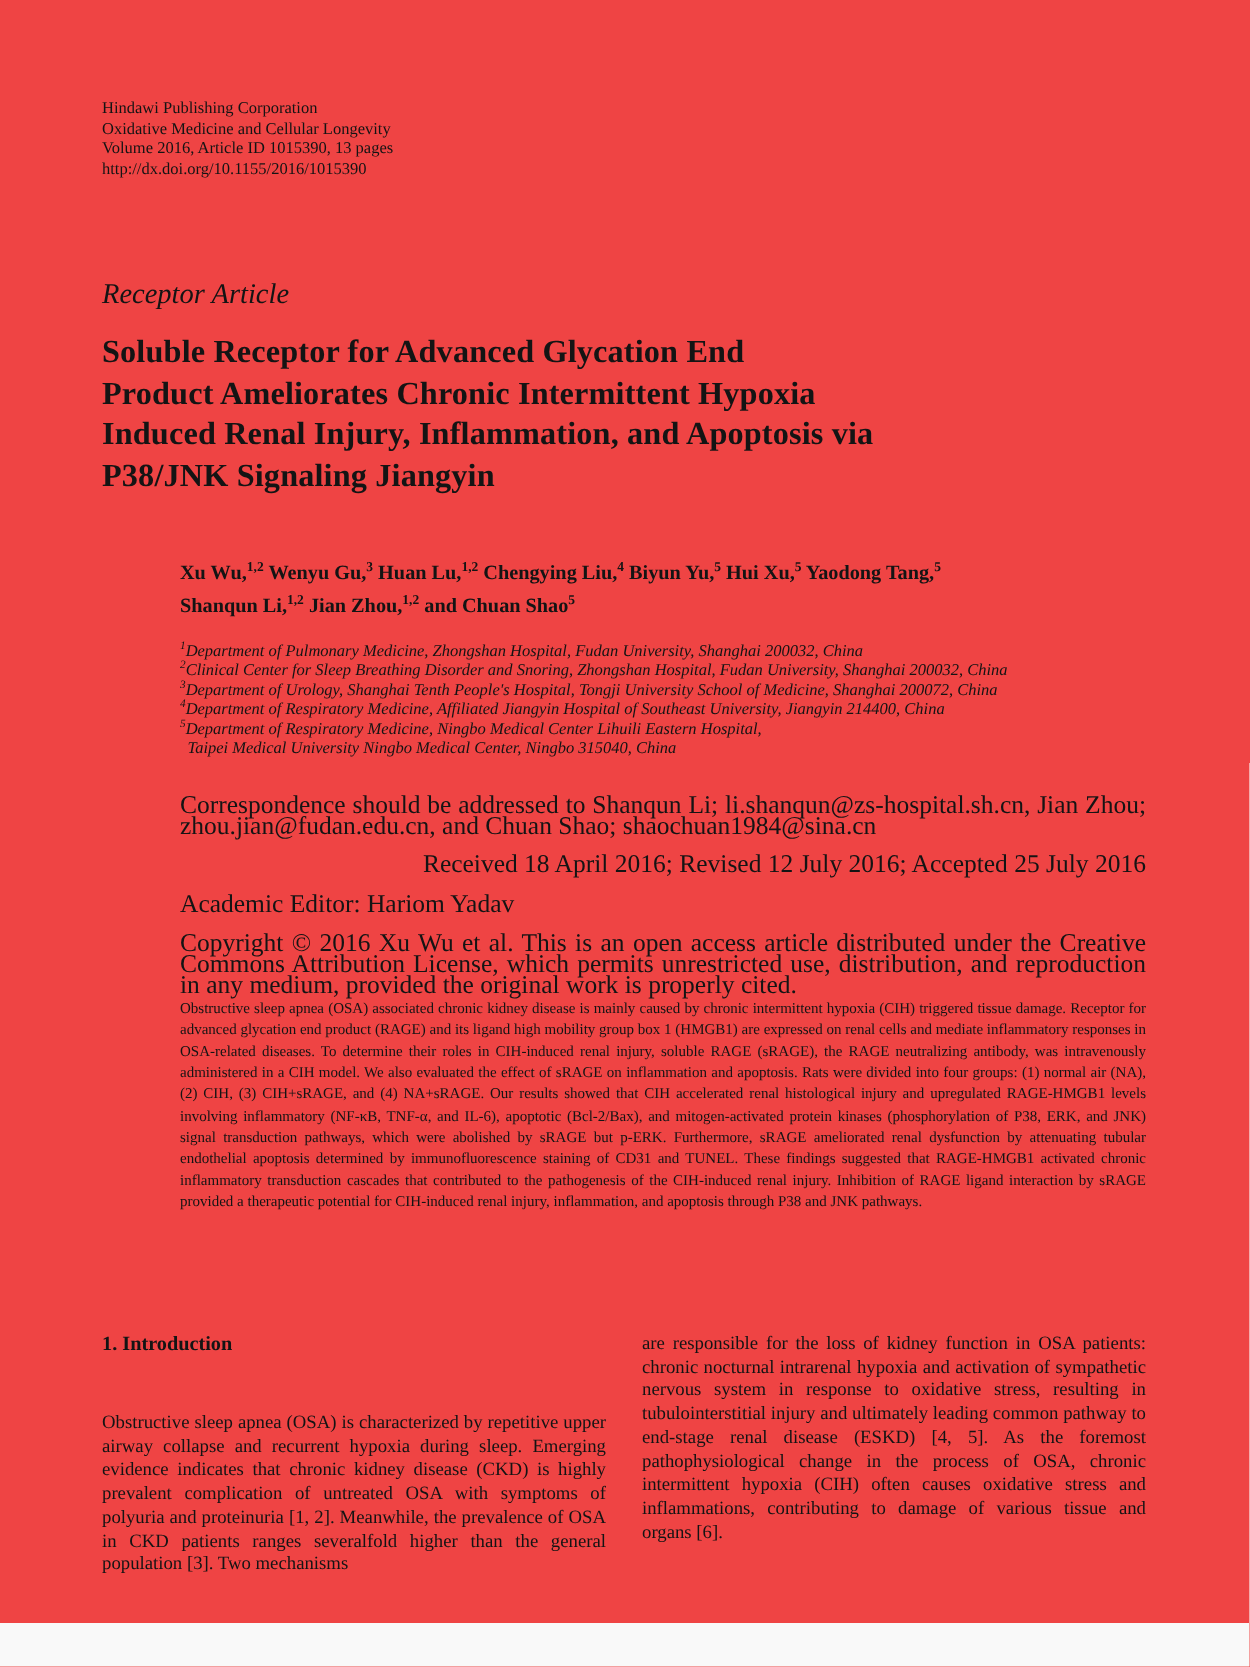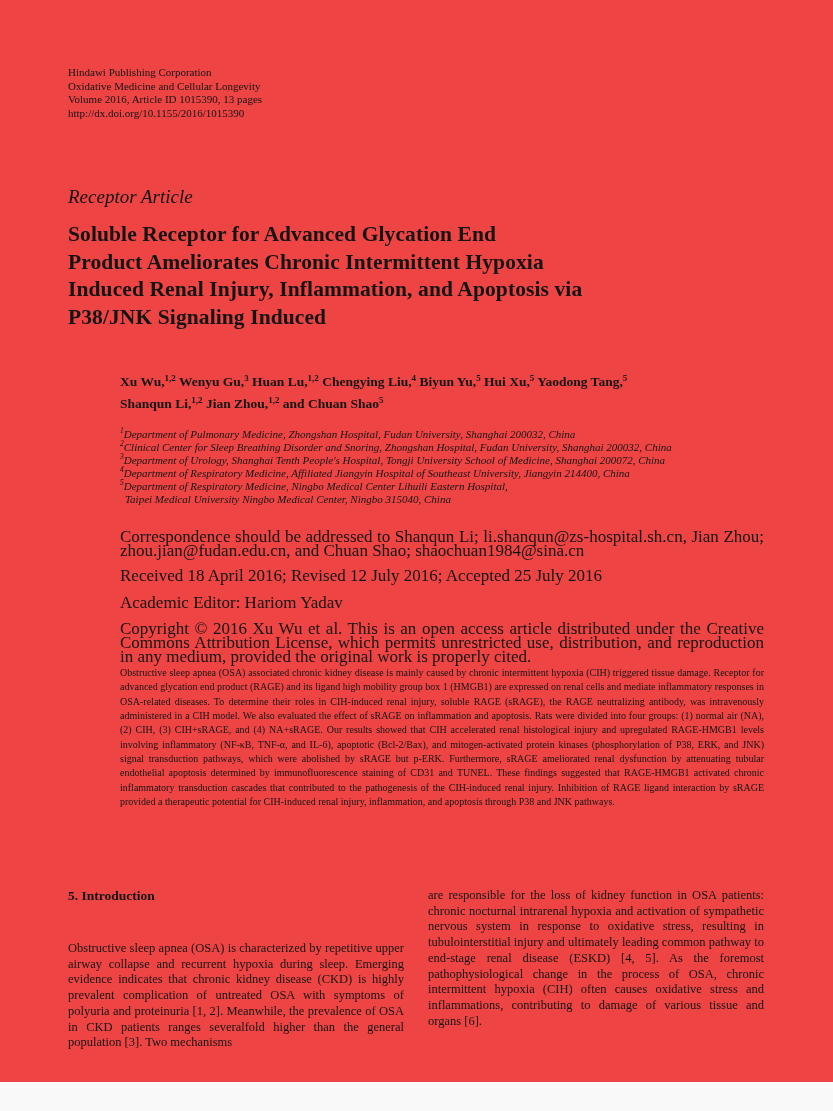--- a/index.html
+++ b/index.html
@@ -54,21 +54,21 @@
   .affiliations sup { font-size: 7.5px; line-height: 0; }
   .affiliation.cont { padding-left: 5px; }
   .meta-par {
     position: absolute;
     left: 120px;
     width: 644px;
     font-size: 17px;
     line-height: 13.8px;
   }
   .correspondence { top: 530px; text-align: justify; }
-  .dates { top: 569px; }
+  .dates { top: 569px; text-align: right; }
   .editor { top: 596px; }
   .copyright { top: 622px; text-align: justify; }
   .abstract {
     position: absolute;
     left: 120px; top: 666px;
     width: 644px;
     font-size: 10px;
     line-height: 14.35px;
     text-align: justify;
   }
@@ -99,21 +99,21 @@
     <div>Volume 2016, Article ID 1015390, 13 pages</div>
     <div>http://dx.doi.org/10.1155/2016/1015390</div>
   </div>
 
   <div class="article-type">Receptor Article</div>
 
   <h1 class="title">
     <div>Soluble Receptor for Advanced Glycation End</div>
     <div>Product Ameliorates Chronic Intermittent Hypoxia</div>
     <div>Induced Renal Injury, Inflammation, and Apoptosis via</div>
-    <div>P38/JNK Signaling Induced</div>
+    <div>P38/JNK Signaling Jiangyin</div>
   </h1>
 
   <div class="authors"><span>Xu Wu,<sup>1,2</sup></span> <span>Wenyu Gu,<sup>3</sup></span> <span>Huan Lu,<sup>1,2</sup></span> <span>Chengying Liu,<sup>4</sup></span> <span>Biyun Yu,<sup>5</sup></span> <span>Hui Xu,<sup>5</sup></span> <span>Yaodong Tang,<sup>5</sup></span> <span>Shanqun Li,<sup>1,2</sup></span> <span>Jian Zhou,<sup>1,2</sup></span> <span>and Chuan Shao<sup>5</sup></span> </div>
 
   <div class="affiliations">
       <div class="affiliation"><sup>1</sup>Department of Pulmonary Medicine, Zhongshan Hospital, Fudan University, Shanghai 200032, China</div>
       <div class="affiliation"><sup>2</sup>Clinical Center for Sleep Breathing Disorder and Snoring, Zhongshan Hospital, Fudan University, Shanghai 200032, China</div>
       <div class="affiliation"><sup>3</sup>Department of Urology, Shanghai Tenth People's Hospital, Tongji University School of Medicine, Shanghai 200072, China</div>
       <div class="affiliation"><sup>4</sup>Department of Respiratory Medicine, Affiliated Jiangyin Hospital of Southeast University, Jiangyin 214400, China</div>
       <div class="affiliation"><sup>5</sup>Department of Respiratory Medicine, Ningbo Medical Center Lihuili Eastern Hospital,</div>
@@ -123,19 +123,19 @@
   <p class="meta-par correspondence">Correspondence should be addressed to Shanqun Li; li.shanqun@zs-hospital.sh.cn, Jian Zhou; zhou.jian@fudan.edu.cn, and Chuan Shao; shaochuan1984@sina.cn</p>
 
   <p class="meta-par dates">Received 18 April 2016; Revised 12 July 2016; Accepted 25 July 2016</p>
 
   <p class="meta-par editor">Academic Editor: Hariom Yadav</p>
 
   <p class="meta-par copyright">Copyright © 2016 Xu Wu et al. This is an open access article distributed under the Creative Commons Attribution License, which permits unrestricted use, distribution, and reproduction in any medium, provided the original work is properly cited.</p>
 
   <p class="abstract">Obstructive sleep apnea (OSA) associated chronic kidney disease is mainly caused by chronic intermittent hypoxia (CIH) triggered tissue damage. Receptor for advanced glycation end product (RAGE) and its ligand high mobility group box 1 (HMGB1) are expressed on renal cells and mediate inflammatory responses in OSA-related diseases. To determine their roles in CIH-induced renal injury, soluble RAGE (sRAGE), the RAGE neutralizing antibody, was intravenously administered in a CIH model. We also evaluated the effect of sRAGE on inflammation and apoptosis. Rats were divided into four groups: (1) normal air (NA), (2) CIH, (3) CIH+sRAGE, and (4) NA+sRAGE. Our results showed that CIH accelerated renal histological injury and upregulated RAGE-HMGB1 levels involving inflammatory (NF-κB, TNF-α, and IL-6), apoptotic (Bcl-2/Bax), and mitogen-activated protein kinases (phosphorylation of P38, ERK, and JNK) signal transduction pathways, which were abolished by sRAGE but p-ERK. Furthermore, sRAGE ameliorated renal dysfunction by attenuating tubular endothelial apoptosis determined by immunofluorescence staining of CD31 and TUNEL. These findings suggested that RAGE-HMGB1 activated chronic inflammatory transduction cascades that contributed to the pathogenesis of the CIH-induced renal injury. Inhibition of RAGE ligand interaction by sRAGE provided a therapeutic potential for CIH-induced renal injury, inflammation, and apoptosis through P38 and JNK pathways.</p>
 
-  <h2 class="section-heading">5. Introduction</h2>
+  <h2 class="section-heading">1. Introduction</h2>
 
   <p class="col col-left">Obstructive sleep apnea (OSA) is characterized by repetitive upper airway collapse and recurrent hypoxia during sleep. Emerging evidence indicates that chronic kidney disease (CKD) is highly prevalent complication of untreated OSA with symptoms of polyuria and proteinuria [1, 2]. Meanwhile, the prevalence of OSA in CKD patients ranges severalfold higher than the general population [3]. Two mechanisms</p>
 
   <p class="col col-right">are responsible for the loss of kidney function in OSA patients: chronic nocturnal intrarenal hypoxia and activation of sympathetic nervous system in response to oxidative stress, resulting in tubulointerstitial injury and ultimately leading common pathway to end-stage renal disease (ESKD) [4, 5]. As the foremost pathophysiological change in the process of OSA, chronic intermittent hypoxia (CIH) often causes oxidative stress and inflammations, contributing to damage of various tissue and organs [6].</p>
 
 </div>
 
 </body></html>

